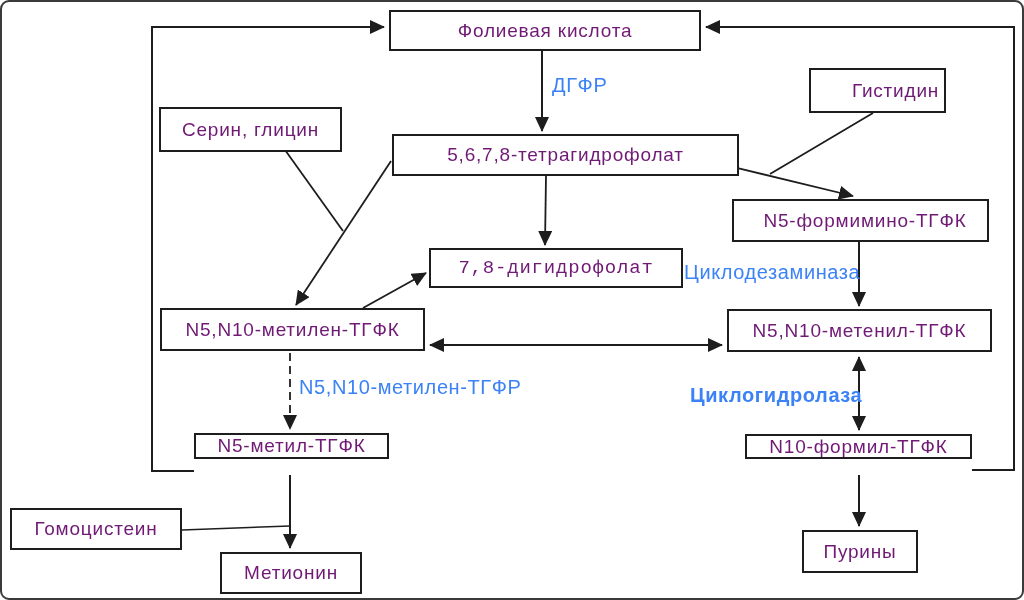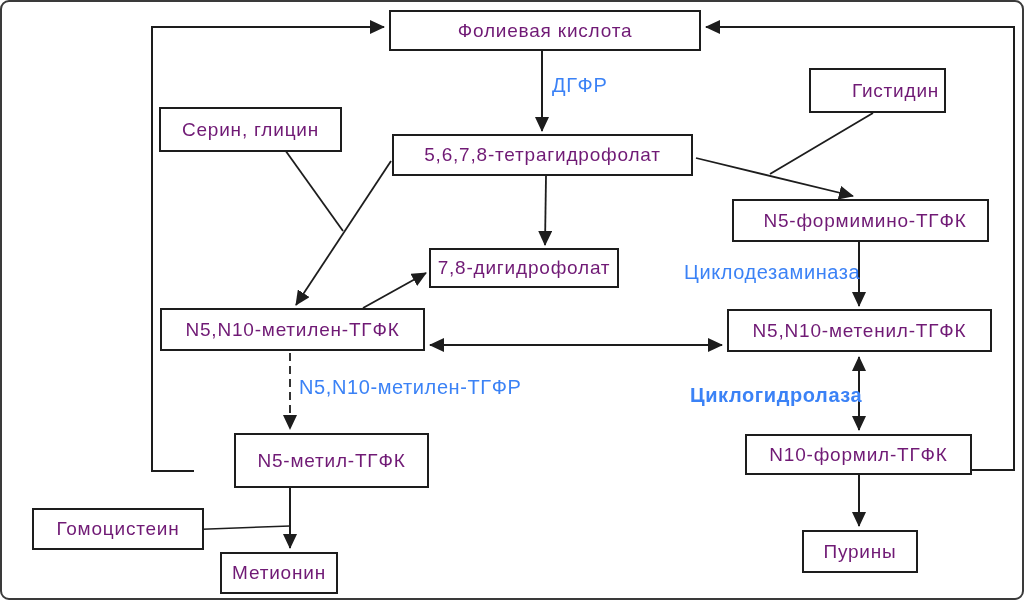--- a/index.html
+++ b/index.html
@@ -91,37 +91,37 @@
 
     <line x1="857" y1="473" x2="857" y2="524" stroke="#1d1d1d" stroke-width="2" marker-end="url(#ah)"></line>
   </svg>
 
   <div class="node" style="left:387px; top:8px; width:312px; height:41px;">Фолиевая кислота</div>
 
   <div class="node" style="left:157px; top:61px; width:183px; height:45px;margin-top:44px;">Серин, глицин</div>
 
   <div class="node" style="left:807px; top:66px; width:137px; height:45px;padding-left:36px;">Гистидин</div>
 
-  <div class="node" style="left:390px; top:132px; width:301px; height:42px;">5,6,7,8-тетрагидрофолат</div>
+  <div class="node" style="left:390px; top:132px; width:347px; height:42px;">5,6,7,8-тетрагидрофолат</div>
 
   <div class="node" style="left:730px; top:197px; width:257px; height:43px;padding-left:9px;">N5-формимино-ТГФК</div>
 
-  <div class="node" style="left:427px; top:246px; width:190px; height:40px;">7,8-дигидрофолат</div>
+  <div class="node" style="left:427px; top:246px; width:254px; height:40px;font-family:Liberation Mono, monospace;">7,8-дигидрофолат</div>
 
   <div class="node" style="left:158px; top:306px; width:265px; height:43px;">N5,N10-метилен-ТГФК</div>
 
   <div class="node" style="left:725px; top:307px; width:265px; height:43px;">N5,N10-метенил-ТГФК</div>
 
-  <div class="node" style="left:192px; top:431px; width:195px; height:55px;margin-left:40px;">N5-метил-ТГФК</div>
+  <div class="node" style="left:192px; top:431px; width:195px; height:26px;">N5-метил-ТГФК</div>
 
-  <div class="node" style="left:743px; top:432px; width:227px; height:41px;">N10-формил-ТГФК</div>
+  <div class="node" style="left:743px; top:432px; width:227px; height:25px;">N10-формил-ТГФК</div>
 
-  <div class="node" style="left:8px; top:506px; width:172px; height:42px;margin-left:22px;">Гомоцистеин</div>
+  <div class="node" style="left:8px; top:506px; width:172px; height:42px;">Гомоцистеин</div>
 
-  <div class="node" style="left:218px; top:550px; width:118px; height:42px;">Метионин</div>
+  <div class="node" style="left:218px; top:550px; width:142px; height:42px;">Метионин</div>
 
   <div class="node" style="left:800px; top:528px; width:116px; height:43px;">Пурины</div>
 
   <div class="edge-label" style="left:550px; top:72px;">ДГФР</div>
 
   <div class="edge-label" style="left:682px; top:259px;">Циклодезаминаза</div>
 
   <div class="edge-label" style="left:297px; top:374px;">N5,N10-метилен-ТГФР</div>
 
   <div class="edge-label" style="left:688px; top:382px;font-weight:bold;">Циклогидролаза</div>

